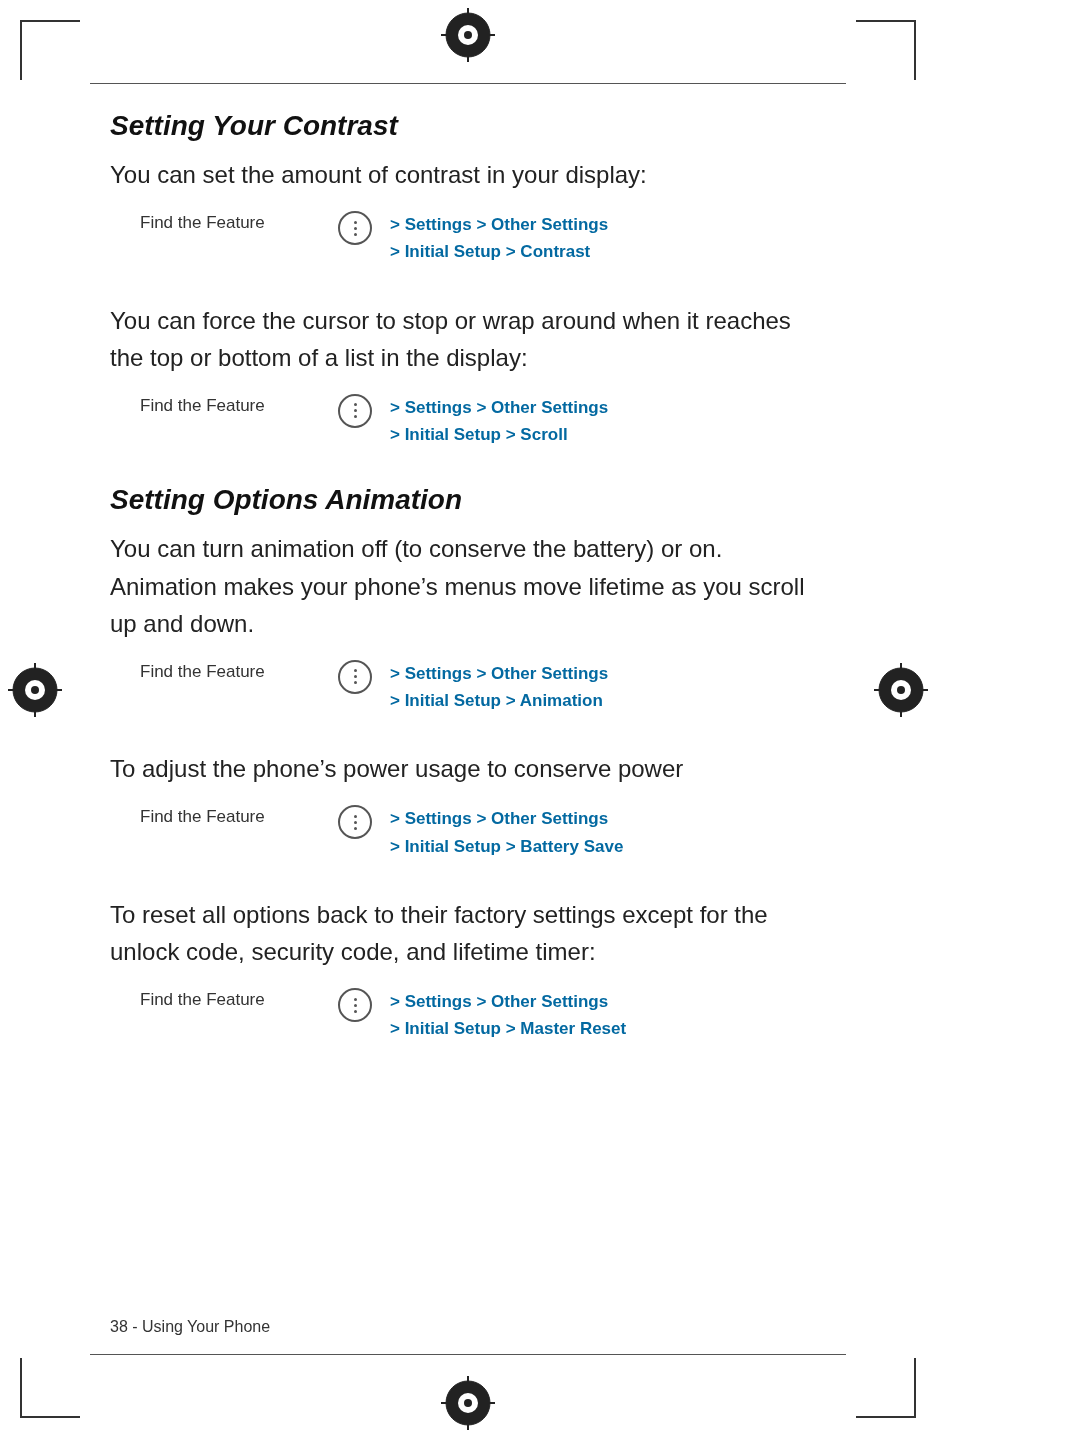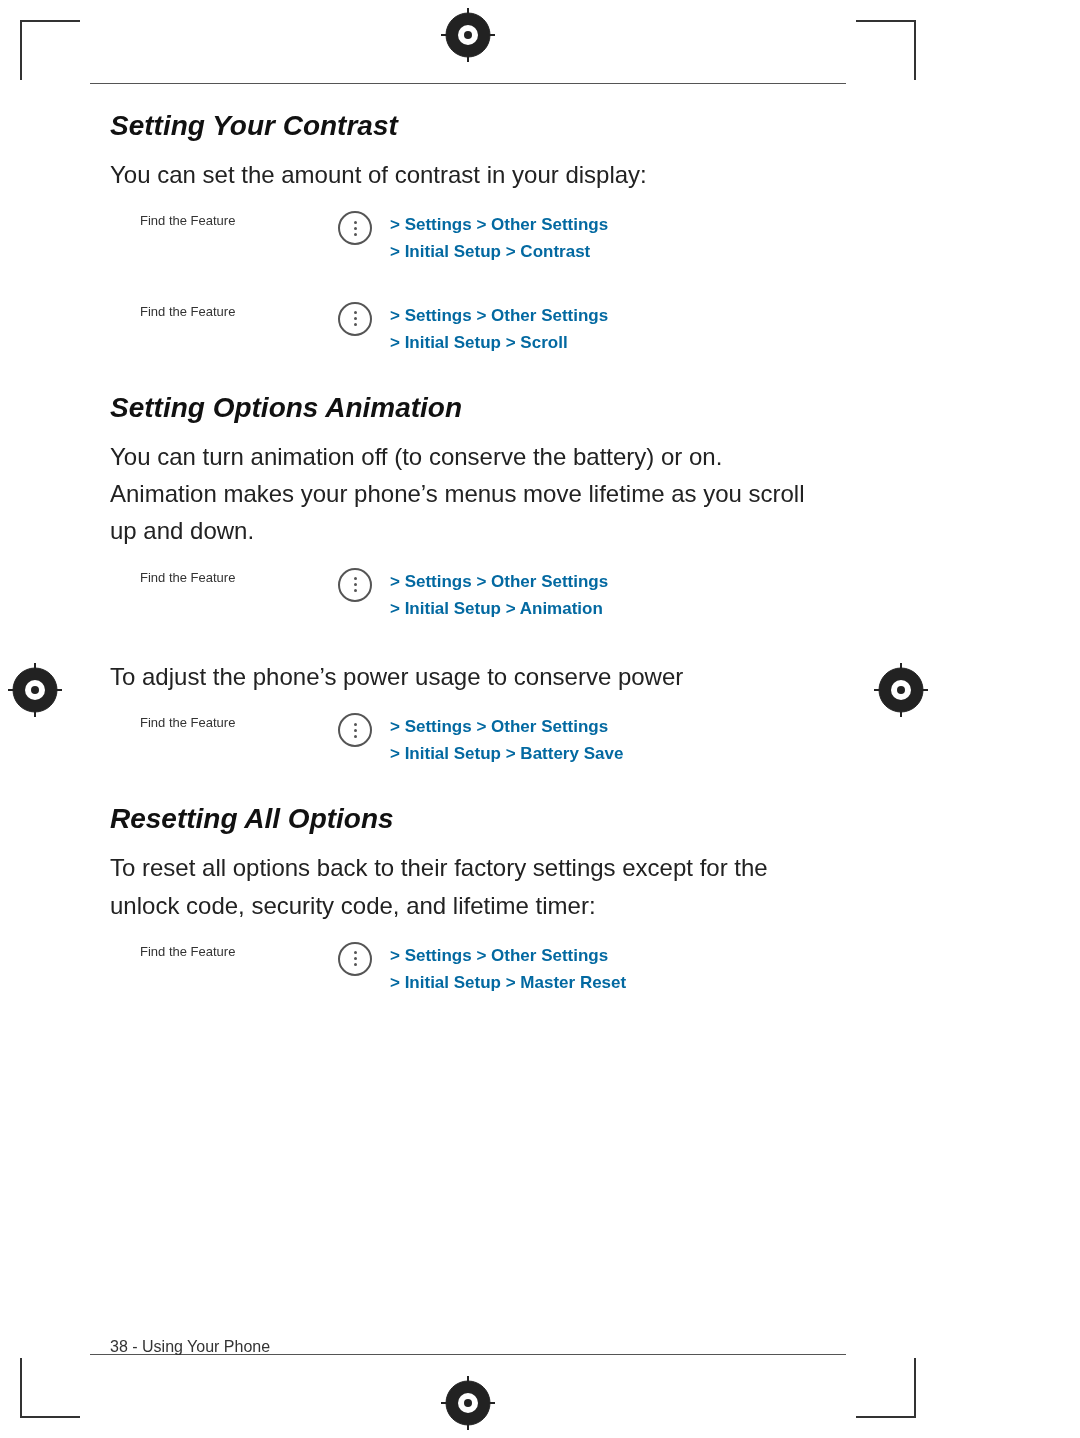--- a/index.html
+++ b/index.html
@@ -95,21 +95,21 @@
 
     
     .feature-row {
       display: flex;
       align-items: flex-start;
       margin-top: 10px;
       margin-left: 30px;
     }
 
     .feature-label {
-      font-size: 13px;
+      font-size: 17px;
       color: #333;
       min-width: 180px;
       padding-top: 2px;
     }
 
     .menu-icon {
       width: 34px;
       height: 34px;
       border: 2px solid #555;
       border-radius: 50%;
@@ -140,21 +140,21 @@
       color: #0369a1;
     }
 
     .feature-path strong {
       font-weight: bold;
     }
 
     
     .page-footer {
       position: absolute;
-      bottom: 82px;
+      bottom: 102px;
       left: 110px;
       font-size: 16px;
       color: #333;
     }
   </style>
 </head>
 <body>
 
 <div class="page">
 
@@ -229,20 +229,21 @@
           </div>
         </div>
         <div class="feature-path">
           <strong>&gt; Settings &gt; Other Settings</strong><br>
           <strong>&gt; Initial Setup &gt; Contrast</strong>
         </div>
       </div>
     </div>
 
     <div class="section">
+      <div class="section-body">You can force the cursor to stop or wrap around when it reaches the top or bottom of a list in the display:</div>
       <div class="feature-row">
         <span class="feature-label">Find the Feature</span>
         <div class="menu-icon">
           <div class="menu-icon-inner">
             <div class="menu-icon-dot"></div>
             <div class="menu-icon-dot"></div>
             <div class="menu-icon-dot"></div>
           </div>
         </div>
         <div class="feature-path">
@@ -283,21 +284,20 @@
           </div>
         </div>
         <div class="feature-path">
           <strong>&gt; Settings &gt; Other Settings</strong><br>
           <strong>&gt; Initial Setup &gt; Battery Save</strong>
         </div>
       </div>
     </div>
 
     <div class="section">
-      <div class="section-title">Resetting All Options</div>
       <div class="section-body">To reset all options back to their factory settings except for the unlock code, security code, and lifetime timer:</div>
       <div class="feature-row">
         <span class="feature-label">Find the Feature</span>
         <div class="menu-icon">
           <div class="menu-icon-inner">
             <div class="menu-icon-dot"></div>
             <div class="menu-icon-dot"></div>
             <div class="menu-icon-dot"></div>
           </div>
         </div>

